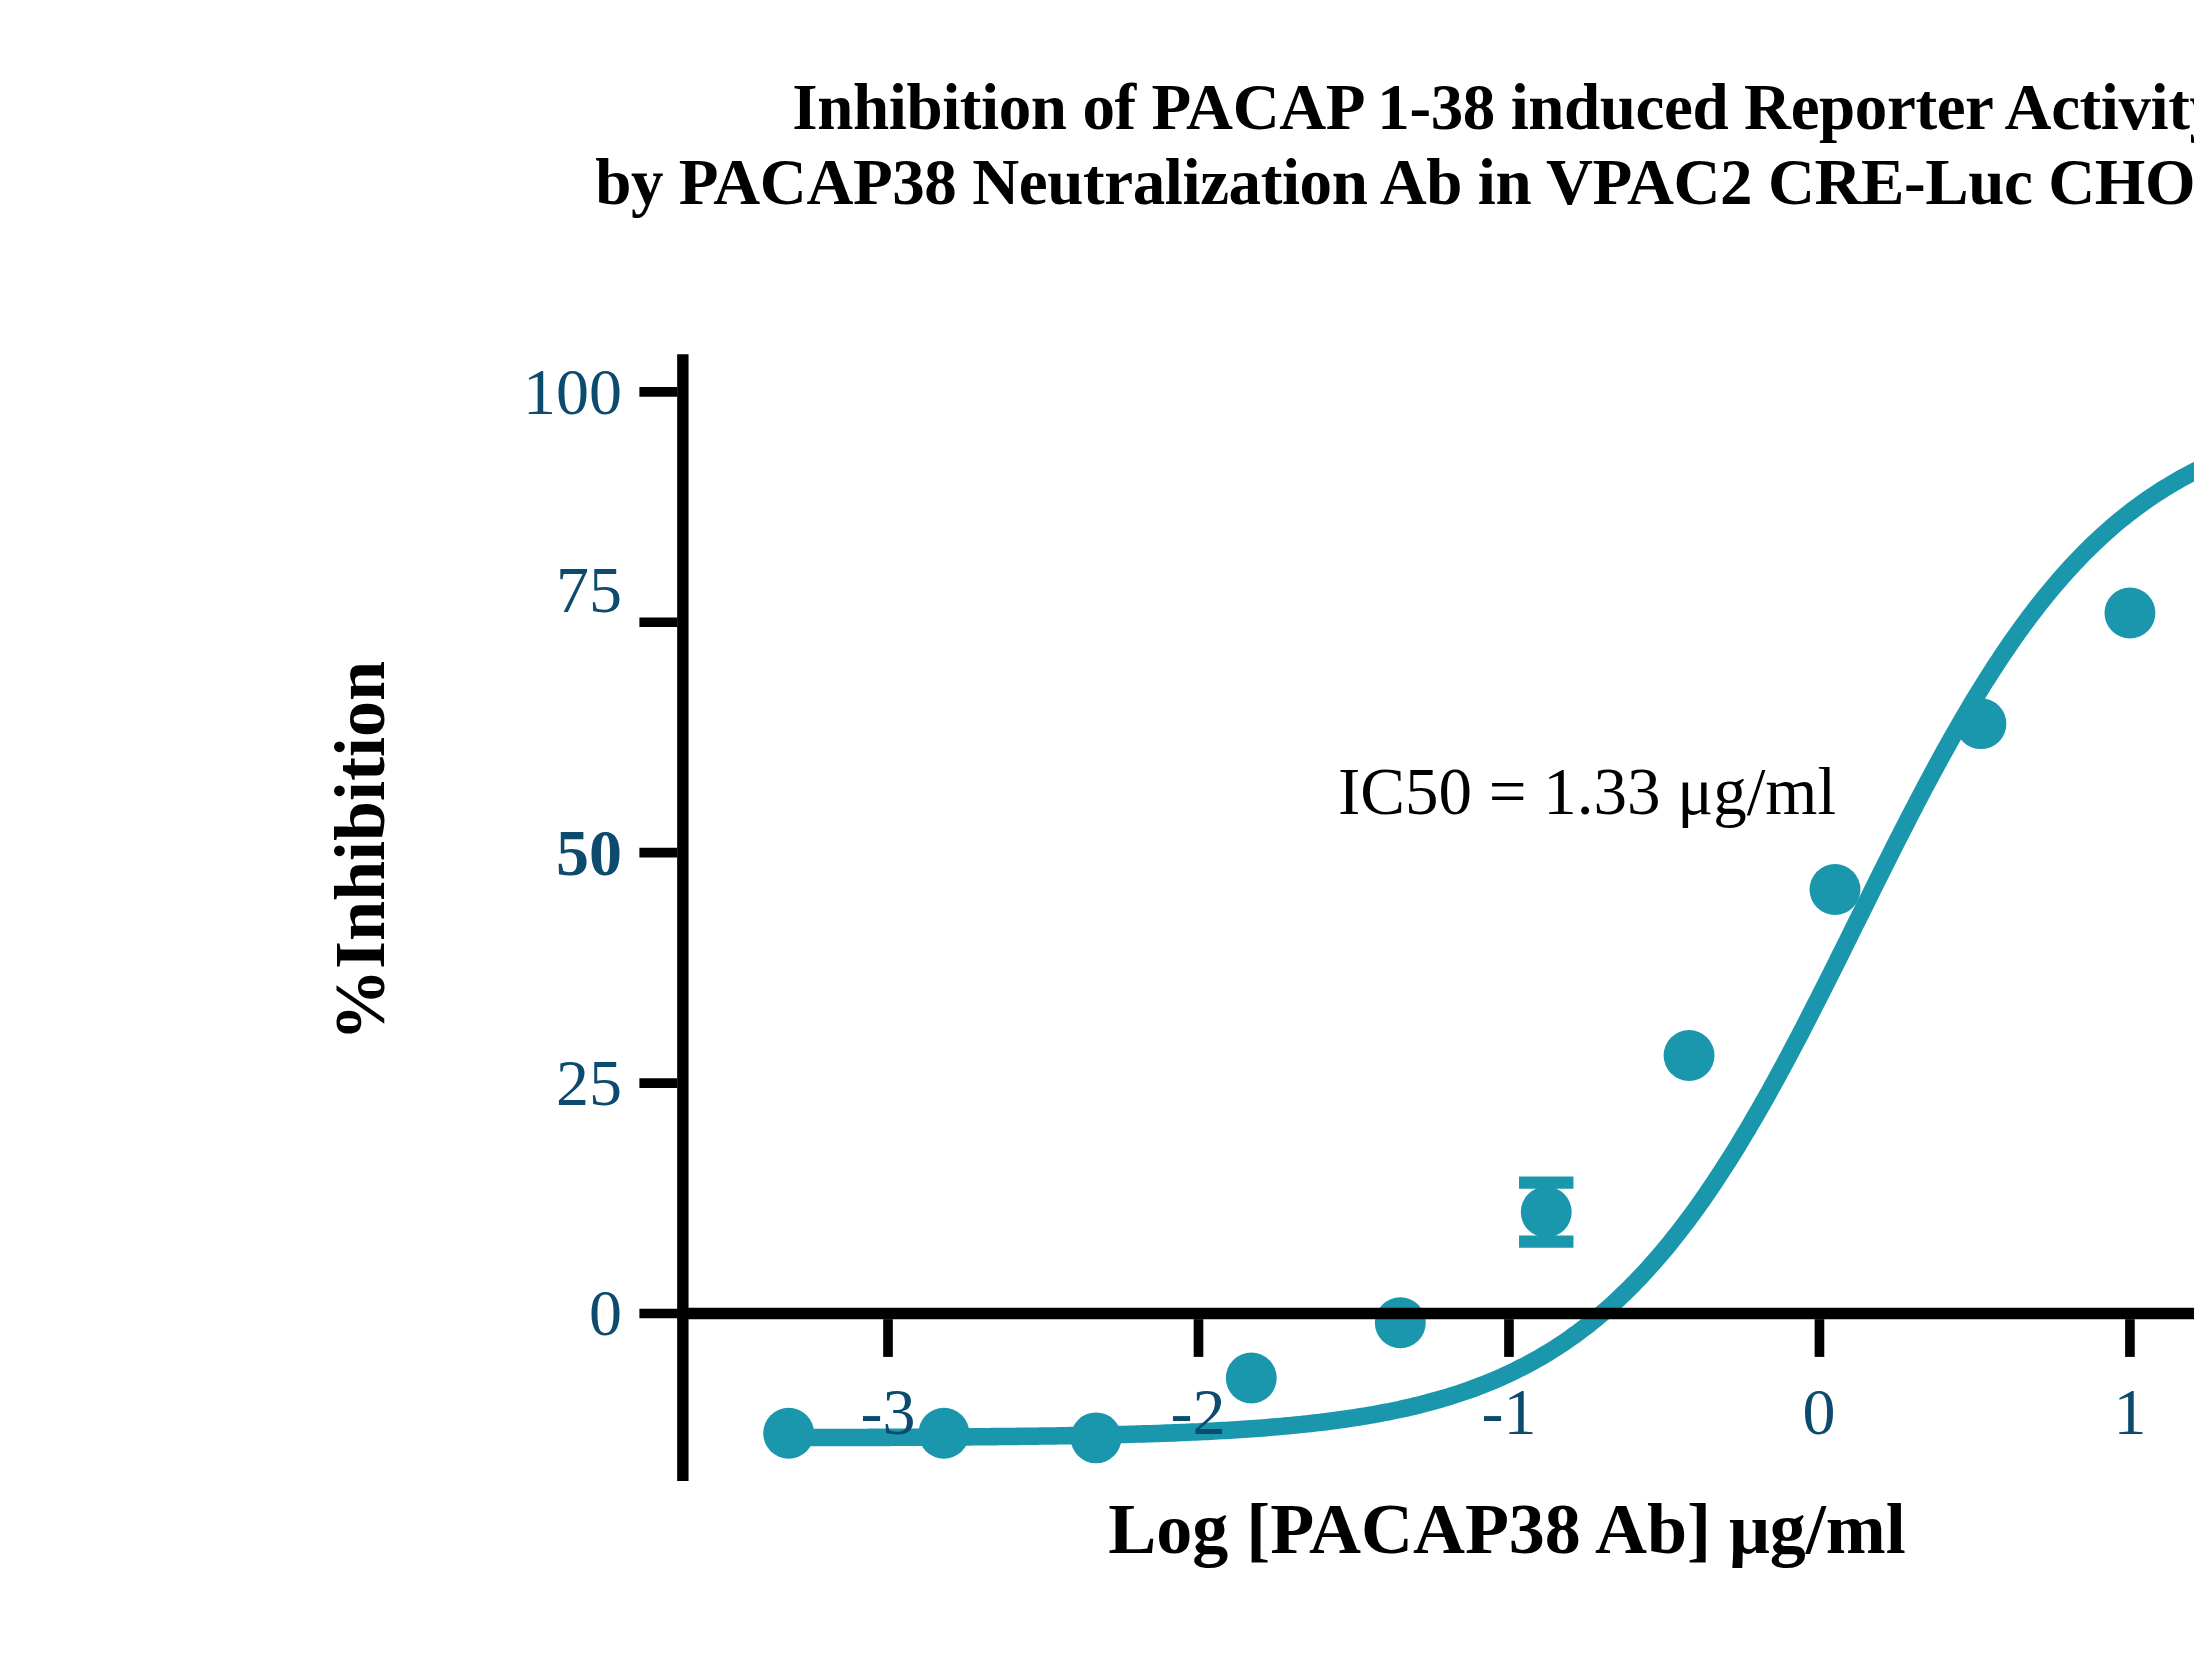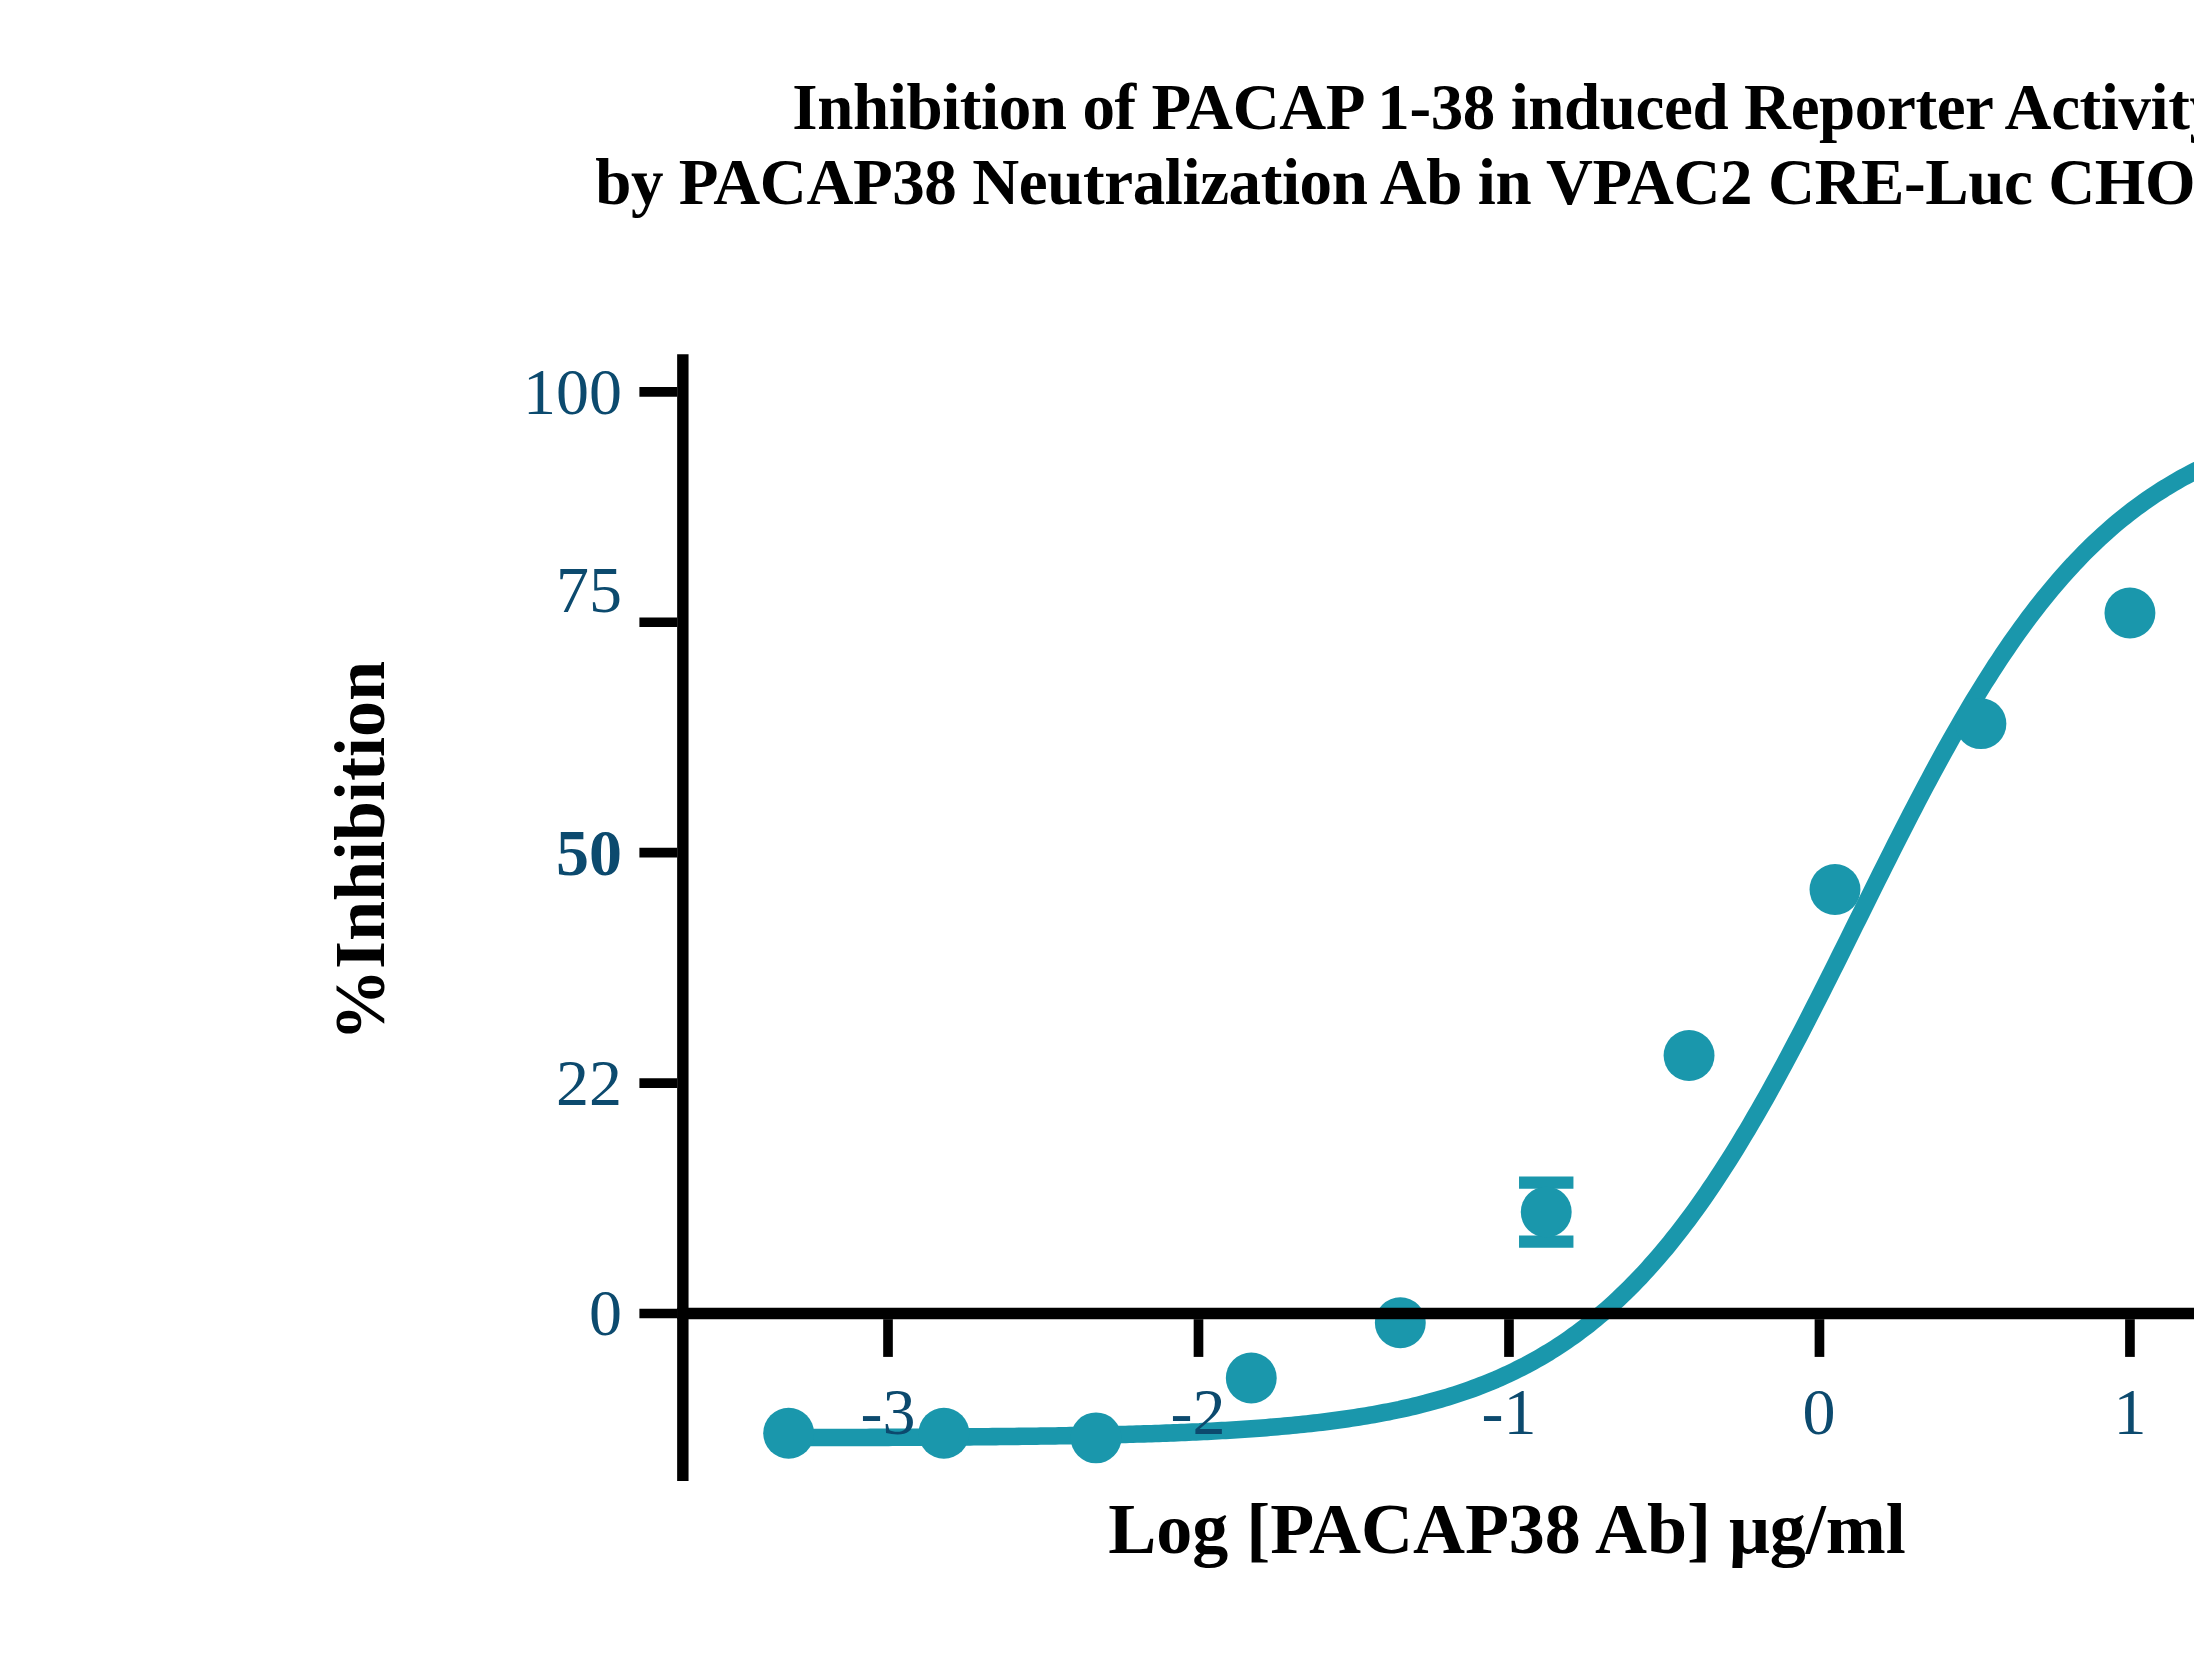--- a/index.html
+++ b/index.html
@@ -108,31 +108,32 @@
         <line x1="2023.5" y1="3006" x2="2023.5" y2="3092" stroke="#000000" stroke-width="22" stroke-linecap="butt"></line>
         <line x1="2731" y1="3006" x2="2731" y2="3092" stroke="#000000" stroke-width="22" stroke-linecap="butt"></line>
         <line x1="3438.5" y1="3006" x2="3438.5" y2="3092" stroke="#000000" stroke-width="22" stroke-linecap="butt"></line>
         <line x1="4146" y1="3006" x2="4146" y2="3092" stroke="#000000" stroke-width="22" stroke-linecap="butt"></line>
         <line x1="4853.5" y1="3006" x2="4853.5" y2="3092" stroke="#000000" stroke-width="22" stroke-linecap="butt"></line>
       </g>
   </svg>
 
   <div id="ytick-labels">
       <div class="axis-num ylab" style="left: 395px; width: 227px; top: 1313px;">0</div>
-      <div class="axis-num ylab" style="left: 395px; width: 227px; top: 1083px;">22</div>
+      <div class="axis-num ylab" style="left: 395px; width: 227px; top: 1083px;">25</div>
       <div class="axis-num ylab" style="left: 395px; width: 227px; top: 853px; font-weight: bold;">50</div>
       <div class="axis-num ylab" style="left: 395px; width: 227px; top: 590px;">75</div>
       <div class="axis-num ylab" style="left: 395px; width: 227px; top: 392px;">100</div>
     </div>
   <div id="xtick-labels">
       <div class="axis-num xlab" style="left: 888px; top: 1374px;">-3</div>
       <div class="axis-num xlab" style="left: 1198px; top: 1374px;">-2</div>
       <div class="axis-num xlab" style="left: 1509px; top: 1374px;">-1</div>
       <div class="axis-num xlab" style="left: 1819px; top: 1374px;">0</div>
       <div class="axis-num xlab" style="left: 2130px; top: 1374px;">1</div>
     </div>
 
+  <div class="ic50" id="ic50-note" style="left: 1338px; top: 753px;">IC50 = 1.33 μg/ml</div>
 
   <div class="axis-title-x">Log [PACAP38 Ab] μg/ml</div>
   <div class="axis-title-y">%Inhibition</div>
 
 </div>
 
 
 </body></html>

